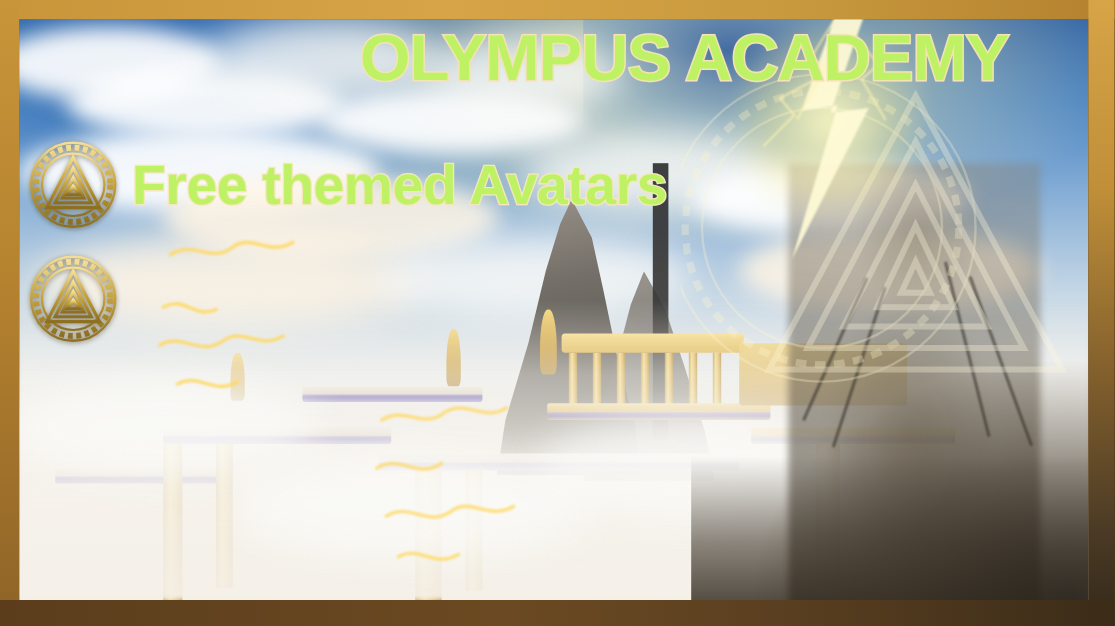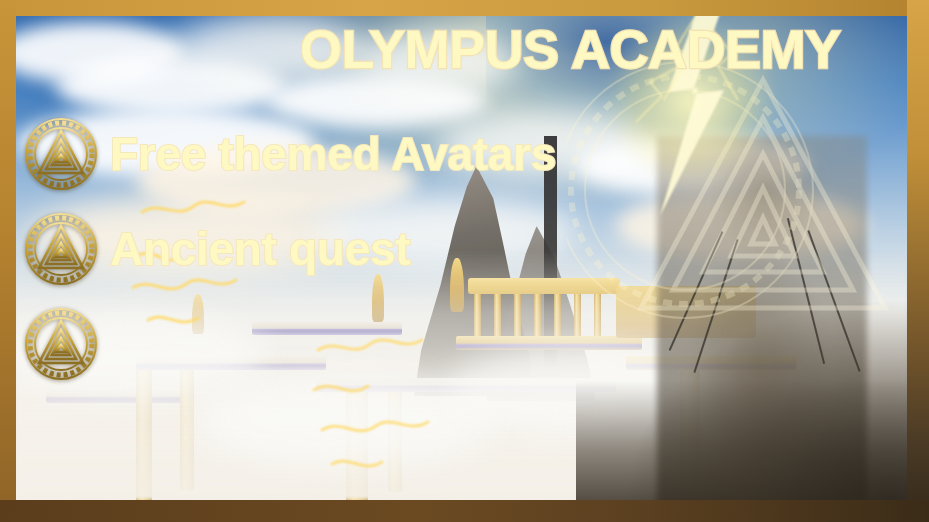--- a/index.html
+++ b/index.html
@@ -96,35 +96,35 @@
   
   .bolt{position:absolute;filter:blur(.8px);}
   .bolt-glow{position:absolute;background:radial-gradient(ellipse 50% 50% at 50% 50%, rgba(255,250,190,.9) 0%, rgba(255,240,140,.35) 45%, rgba(255,235,120,0) 75%);filter:blur(6px);}
 
   
   .content{position:absolute;inset:0;z-index:40;}
 
   .title{
     position:absolute;left:300px;top:18px;
     font-size:54px;font-weight:bold;letter-spacing:-0.5px;
-    color:#fef9c3;
+    color:#bef264;
     font-family:"Liberation Sans", sans-serif;
     -webkit-text-stroke:2.5px #f4e3b4;
     paint-order:stroke fill;
     white-space:nowrap;
     text-shadow:0 0 2px rgba(244,227,180,.9);
   }
 
   .bullets{position:absolute;left:24px;top:106px;width:880px;}
   .bullet{position:relative;height:95px;display:flex;align-items:center;}
   .medal{position:relative;width:74px;height:74px;flex:0 0 74px;margin-right:12px;}
   .medal svg{width:100%;height:100%;display:block;
     filter:drop-shadow(0 1px 2px rgba(60,45,10,.55));}
   .bullet-text{
-    font-size:46px;font-weight:bold;color:#fef9c3;
+    font-size:46px;font-weight:bold;color:#bef264;
     font-family:"Liberation Sans", sans-serif;
     -webkit-text-stroke:2.2px #f6e8bd;
     paint-order:stroke fill;
     white-space:nowrap;letter-spacing:-0.3px;
     text-shadow:0 0 1.5px rgba(246,232,189,.95);
   }
 </style>
 </head>
 <body>
 
@@ -277,36 +277,20 @@
               <polygon points="37,23 52,52 22,52"></polygon>
               <polygon points="37,31 46,48 28,48"></polygon>
               <polygon points="37,38 42,45 32,45"></polygon>
             </g>
           </svg>
         </span>
         <span class="bullet-text">Free themed Avatars</span>
       </div>
 
 
-      <div class="bullet">
-        <span class="medal">
-          <svg viewBox="0 0 74 74" xmlns="http://www.w3.org/2000/svg">
-            <circle cx="37" cy="37" r="35" fill="none" stroke="url(#g1)" stroke-width="2"></circle>
-            <circle cx="37" cy="37" r="31" fill="none" stroke="url(#g1)" stroke-width="5" stroke-dasharray="4 3"></circle>
-            <circle cx="37" cy="37" r="26" fill="none" stroke="url(#g1)" stroke-width="1.8"></circle>
-            <g fill="none" stroke="url(#g1)" stroke-width="2.6">
-              <polygon points="37,14 59,56 15,56"></polygon>
-              <polygon points="37,23 52,52 22,52"></polygon>
-              <polygon points="37,31 46,48 28,48"></polygon>
-              <polygon points="37,38 42,45 32,45"></polygon>
-            </g>
-          </svg>
-        </span>
-        <span class="bullet-text">Ancient quest</span>
-      </div>
 
       <div class="bullet">
         <span class="medal">
           <svg viewBox="0 0 74 74" xmlns="http://www.w3.org/2000/svg">
             <circle cx="37" cy="37" r="35" fill="none" stroke="url(#g1)" stroke-width="2"></circle>
             <circle cx="37" cy="37" r="31" fill="none" stroke="url(#g1)" stroke-width="5" stroke-dasharray="4 3"></circle>
             <circle cx="37" cy="37" r="26" fill="none" stroke="url(#g1)" stroke-width="1.8"></circle>
             <g fill="none" stroke="url(#g1)" stroke-width="2.6">
               <polygon points="37,14 59,56 15,56"></polygon>
               <polygon points="37,23 52,52 22,52"></polygon>

